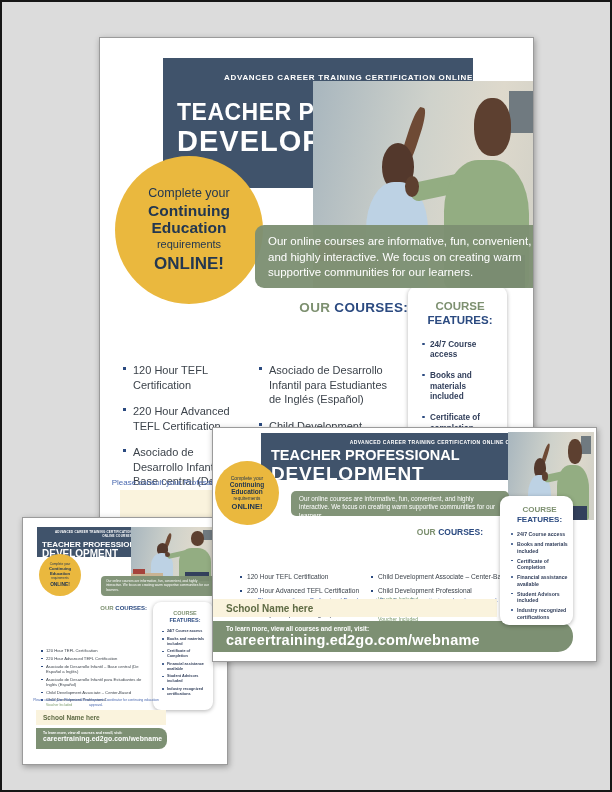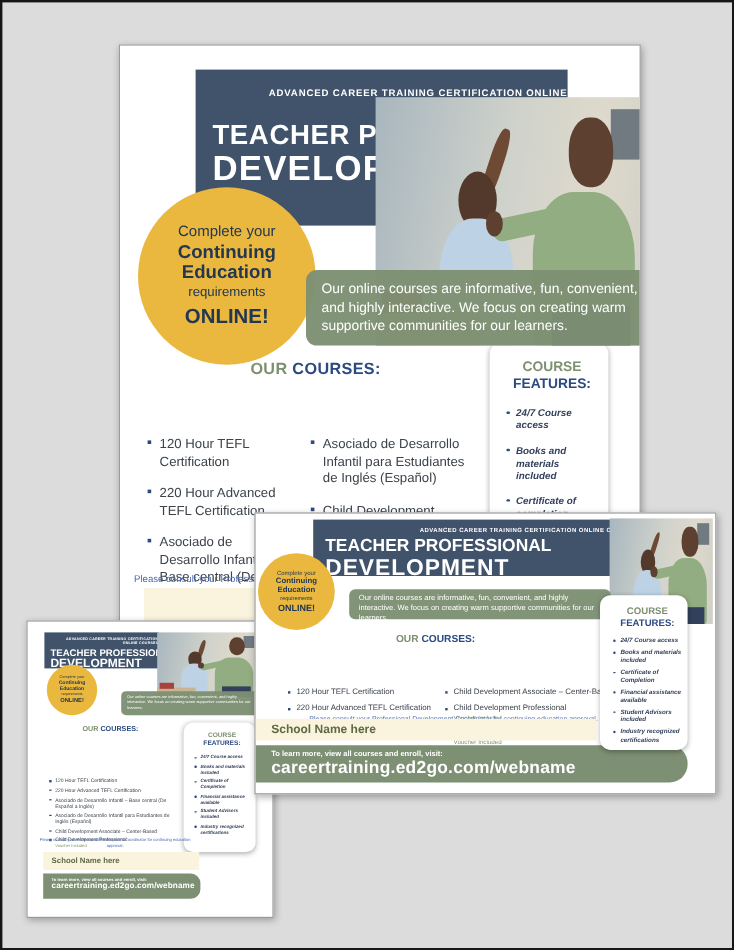--- a/index.html
+++ b/index.html
@@ -16,30 +16,30 @@
   
   .band{position:absolute;background:var(--navy-band);color:#fff;box-sizing:border-box;}
   .eyebrow{color:#fff;font-weight:600;text-align:right;}
   .eyebrow b{font-weight:800;}
   .t1,.t2{color:#fff;white-space:nowrap;}
   .badge{position:absolute;background:var(--yellow);border-radius:50%;display:flex;
     flex-direction:column;align-items:center;justify-content:center;text-align:center;
     color:var(--badge-text);box-sizing:border-box;}
   .intro{position:absolute;background:rgba(125,144,115,.96);color:#fff;box-sizing:border-box;}
   .courses-h,.feat-h{text-align:center;font-weight:800;}
-  .courses-h{position:absolute;}
+  .courses-h{position:absolute;text-align:right;}
   .courses-h .g,.feat-h .g{color:var(--green-word);}
   .courses-h .n,.feat-h .n{color:var(--navy-word);}
   .clist{position:absolute;margin-top:32px;}
   .course-item{position:relative;color:var(--body-text);}
   .course-item::before{content:'';position:absolute;background:var(--navy-word);}
   .voucher{display:block;color:var(--voucher-green);}
   .features{position:absolute;background:#fff;border-radius:9px;
     box-shadow:0 1px 4px rgba(0,0,0,.3);box-sizing:border-box;}
-  .flist .feat-item{position:relative;color:#33405c;font-weight:700;font-style:italic;}
+  .flist .feat-item{position:relative;color:#33405c;font-weight:700;}
   .flist .feat-item::before{content:'';position:absolute;background:var(--navy-word);border-radius:50%;}
   .consult{position:absolute;text-align:center;color:var(--note-blue);}
   .school{position:absolute;background:var(--cream);color:var(--olive);font-weight:800;box-sizing:border-box;}
   .footerbar{position:absolute;background:var(--sage);color:#fff;box-sizing:border-box;}
   
   .photo{position:absolute;overflow:hidden;
     background:linear-gradient(100deg,#a8b6be 0%,#cfd2cb 45%,#ded9cc 72%,#cfcfc6 100%);}
   .photo i{display:block;position:absolute;}
   .ph-frame{right:3%;top:5%;width:12%;height:20%;background:#707a80;}
   .ph-childarm{left:41%;top:12%;width:5%;height:30%;background:#6e4a35;border-radius:40%;transform:rotate(18deg);}

